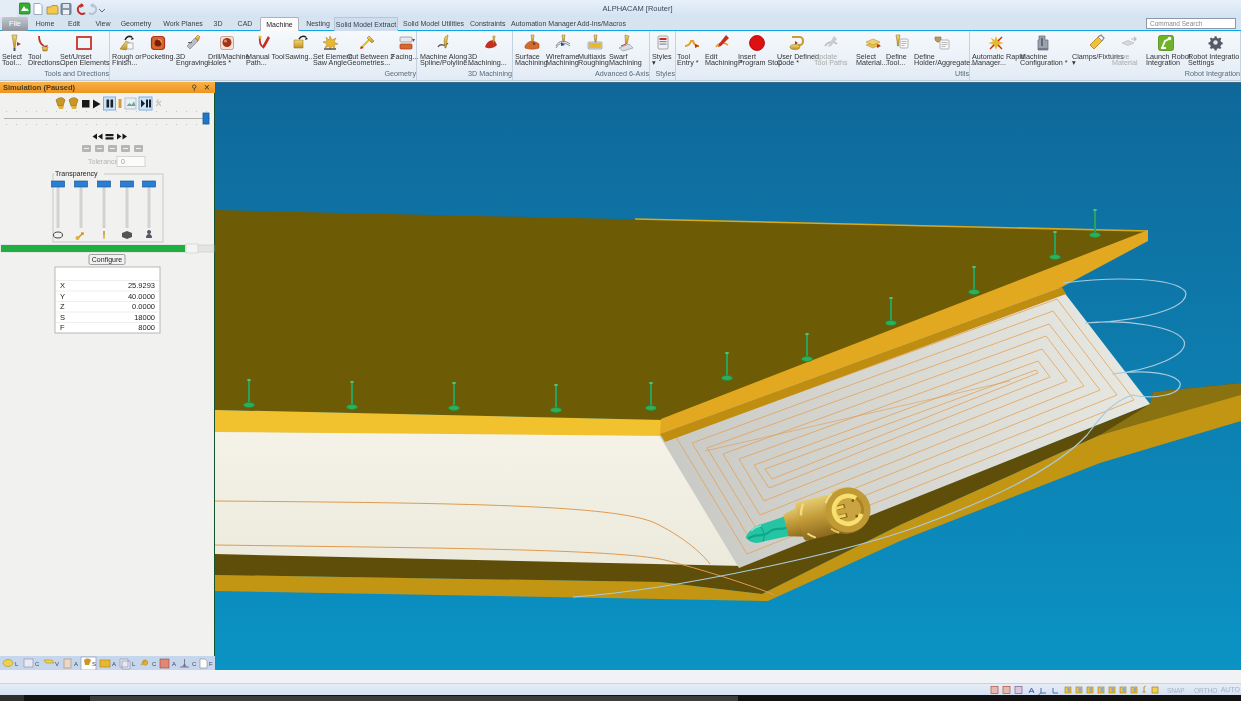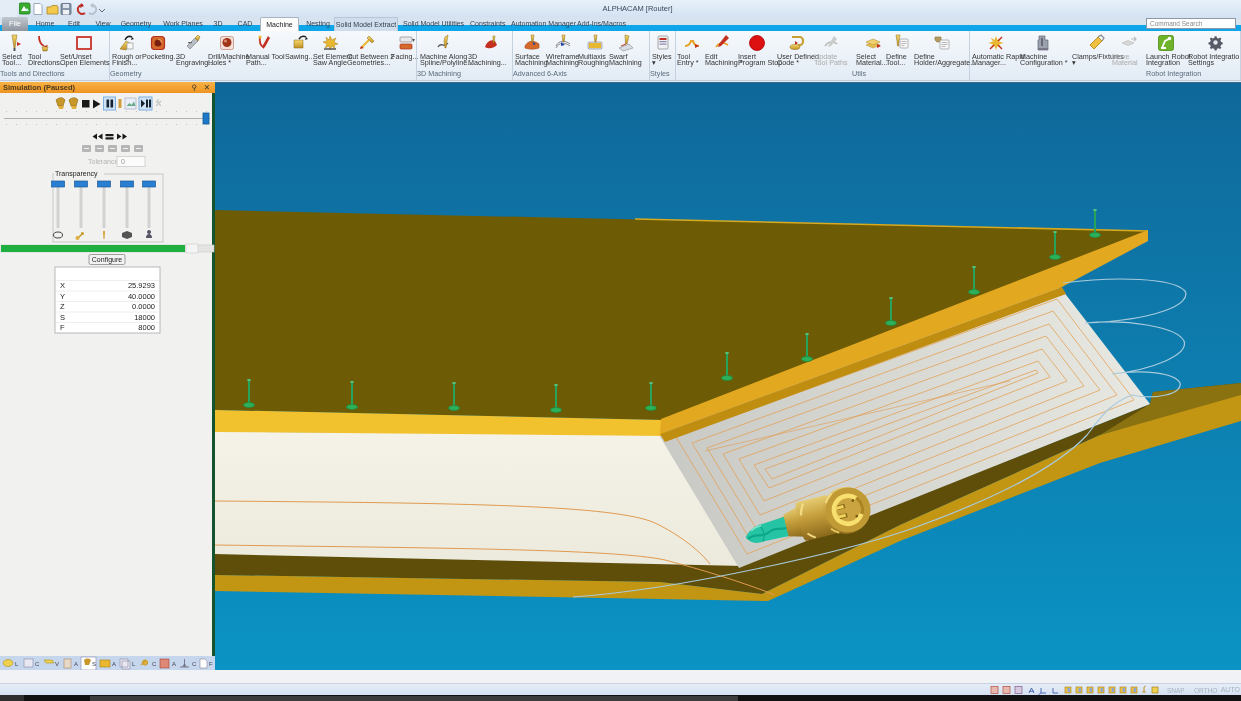--- a/index.html
+++ b/index.html
@@ -1,31 +1,31 @@
 <!DOCTYPE html>
 <html><head><meta charset="utf-8">
 <style>
 *{margin:0;padding:0;box-sizing:border-box}
 html,body{width:1241px;height:701px;overflow:hidden;font-family:"Liberation Sans",sans-serif}
 #app{position:relative;width:1241px;height:701px;background:#e4edf6}
 #titlebar{position:absolute;left:17px;top:0;width:1241px;height:17px;background:linear-gradient(#e8f1fa,#d3e2f2)}
 #title{position:absolute;left:0;top:4px;width:1241px;text-align:center;font-size:7.5px;color:#3a4a5a}
-#tabrow{position:absolute;left:0;top:17px;width:1241px;height:14px;background:#d8e3f0;border-bottom:6px solid #0ea5e9}
+#tabrow{position:absolute;left:0;top:17px;width:1241px;height:14px;background:#d8e3f0;border-bottom:1px solid #0ea5e9}
 .tab{position:absolute;top:0;height:14px;font-size:7px;color:#33414f;text-align:center;line-height:14px;white-space:nowrap}
 .tabsel{background:#fdfdfd;border:1px solid #a9b4c0;border-bottom:none;border-radius:2px 2px 0 0;color:#222}
 #filetab{position:absolute;left:2px;top:0;width:26px;height:14px;background:linear-gradient(#c2c8d0,#8e959e);border-radius:2px 2px 0 0;color:#fff;font-size:7.5px;text-align:center;line-height:14px}
 #cmdsearch{position:absolute;right:5px;top:1px;width:90px;height:11px;background:#fff;border:1px solid #8a98a8;font-size:6.5px;color:#888;padding-left:3px;line-height:10px}
 #ribbon{position:absolute;left:0;top:31px;width:1241px;height:50px;background:linear-gradient(#f6f9fc,#e2ebf5);border-bottom:1px solid #c0ccda}
 .grp{position:absolute;top:0;height:49px;border-right:1px solid #c5d1df}
-.glabel{position:absolute;bottom:2px;width:100%;text-align:left;font-size:7.2px;color:#5a6a7c;white-space:nowrap}
+.glabel{position:absolute;bottom:2px;width:100%;text-align:right;font-size:7.2px;color:#5a6a7c;white-space:nowrap}
 .rb{position:absolute;top:2px;text-align:left}
 .rb svg{display:block;margin:0 auto}
 .rb .t{display:block;font-size:7.2px;line-height:6.2px;color:#333;margin-top:1px;white-space:nowrap}
 .gray .t{color:#aaa}
-#leftpanel{position:absolute;left:0;top:82px;width:215px;height:574px;background:#f1f1ef;border-right:3px solid #14532d}
+#leftpanel{position:absolute;left:0;top:82px;width:215px;height:574px;background:#f1f1ef;border-right:1px solid #14532d}
 #simhdr{position:absolute;left:0;top:0;width:215px;height:11px;background:linear-gradient(#f8b245,#ee9420);font-size:7.5px;font-weight:bold;color:#4a3a22;padding-left:3px;line-height:11px}
 #lefttabs{position:absolute;left:0;top:656px;width:216px;height:15px;background:#c6d6ec}
 #viewport{position:absolute;left:215px;top:82px;width:1026px;height:588px;border-top:1px solid #3a6a8a}
 #statusbar{position:absolute;left:0;top:670px;width:1241px;height:13px;background:#f0f2f5}
 #statusbar2{position:absolute;left:0;top:683px;width:1241px;height:12px;background:linear-gradient(#e6edf7,#d5e1f2);border-top:1px solid #c8d2e2}
 #taskbar{position:absolute;left:0;top:695px;width:1241px;height:6px;background:#111}
 </style></head>
 <body>
 <div id="app">
 <div id="titlebar">

